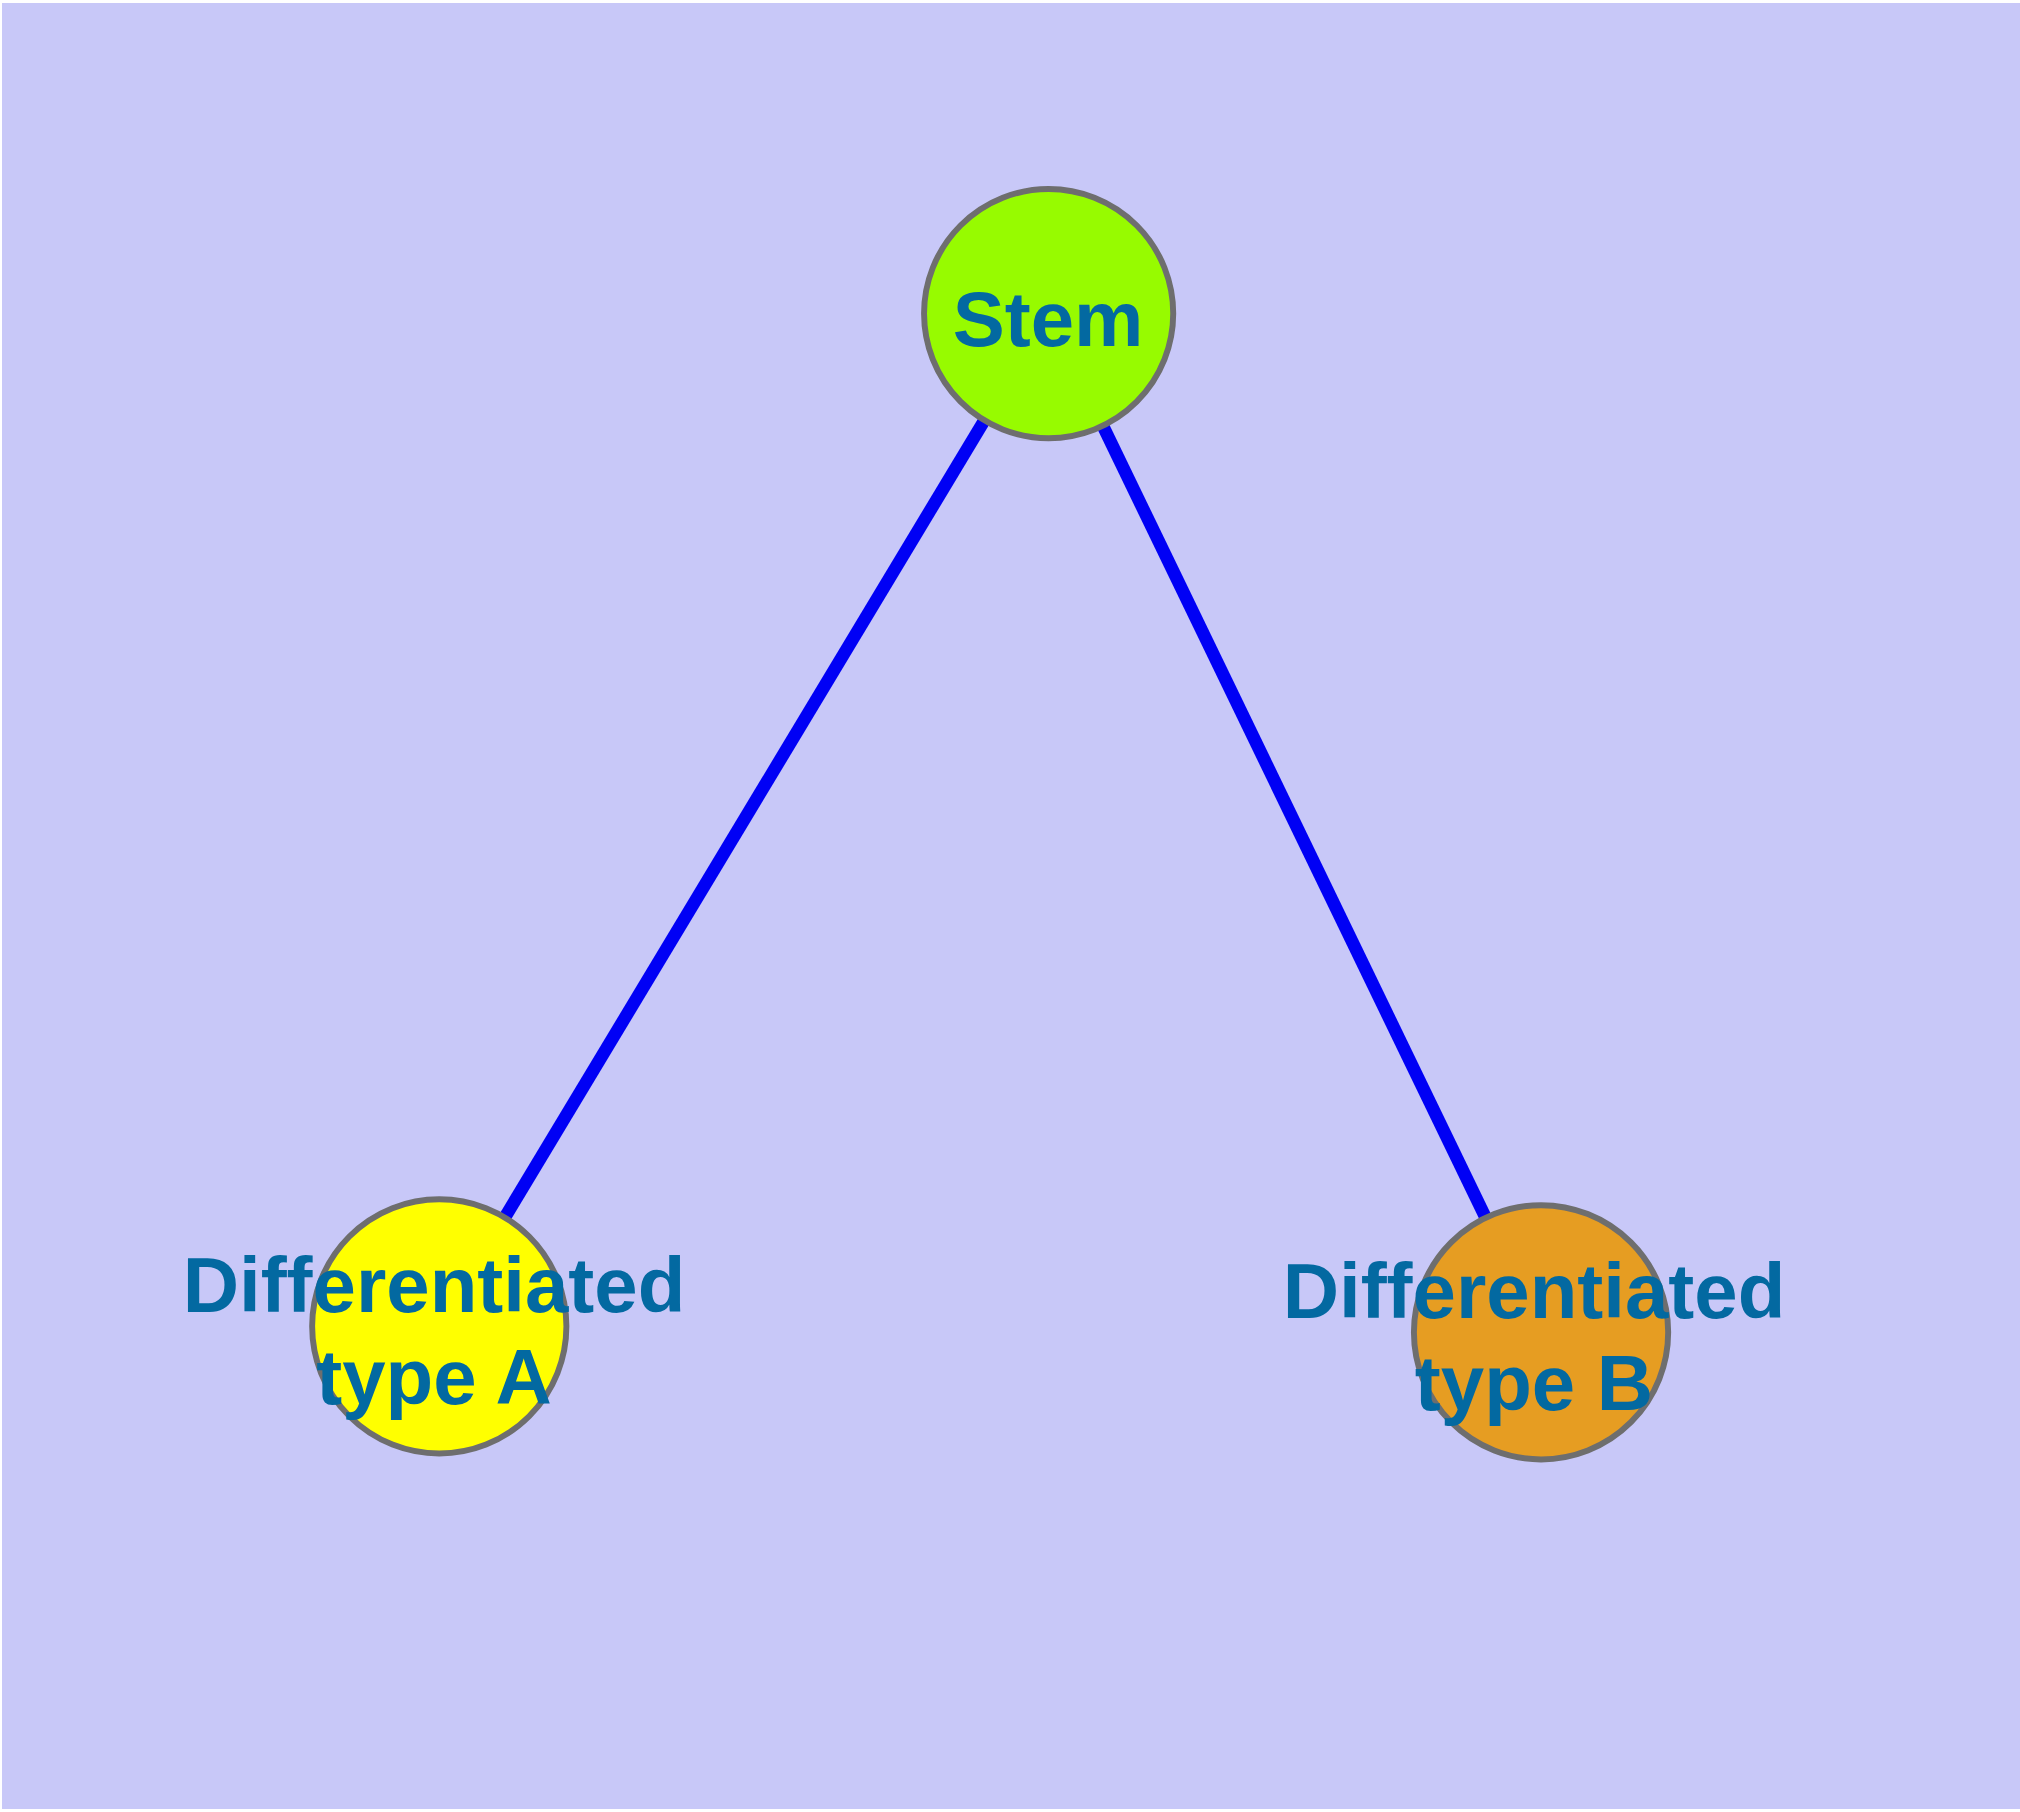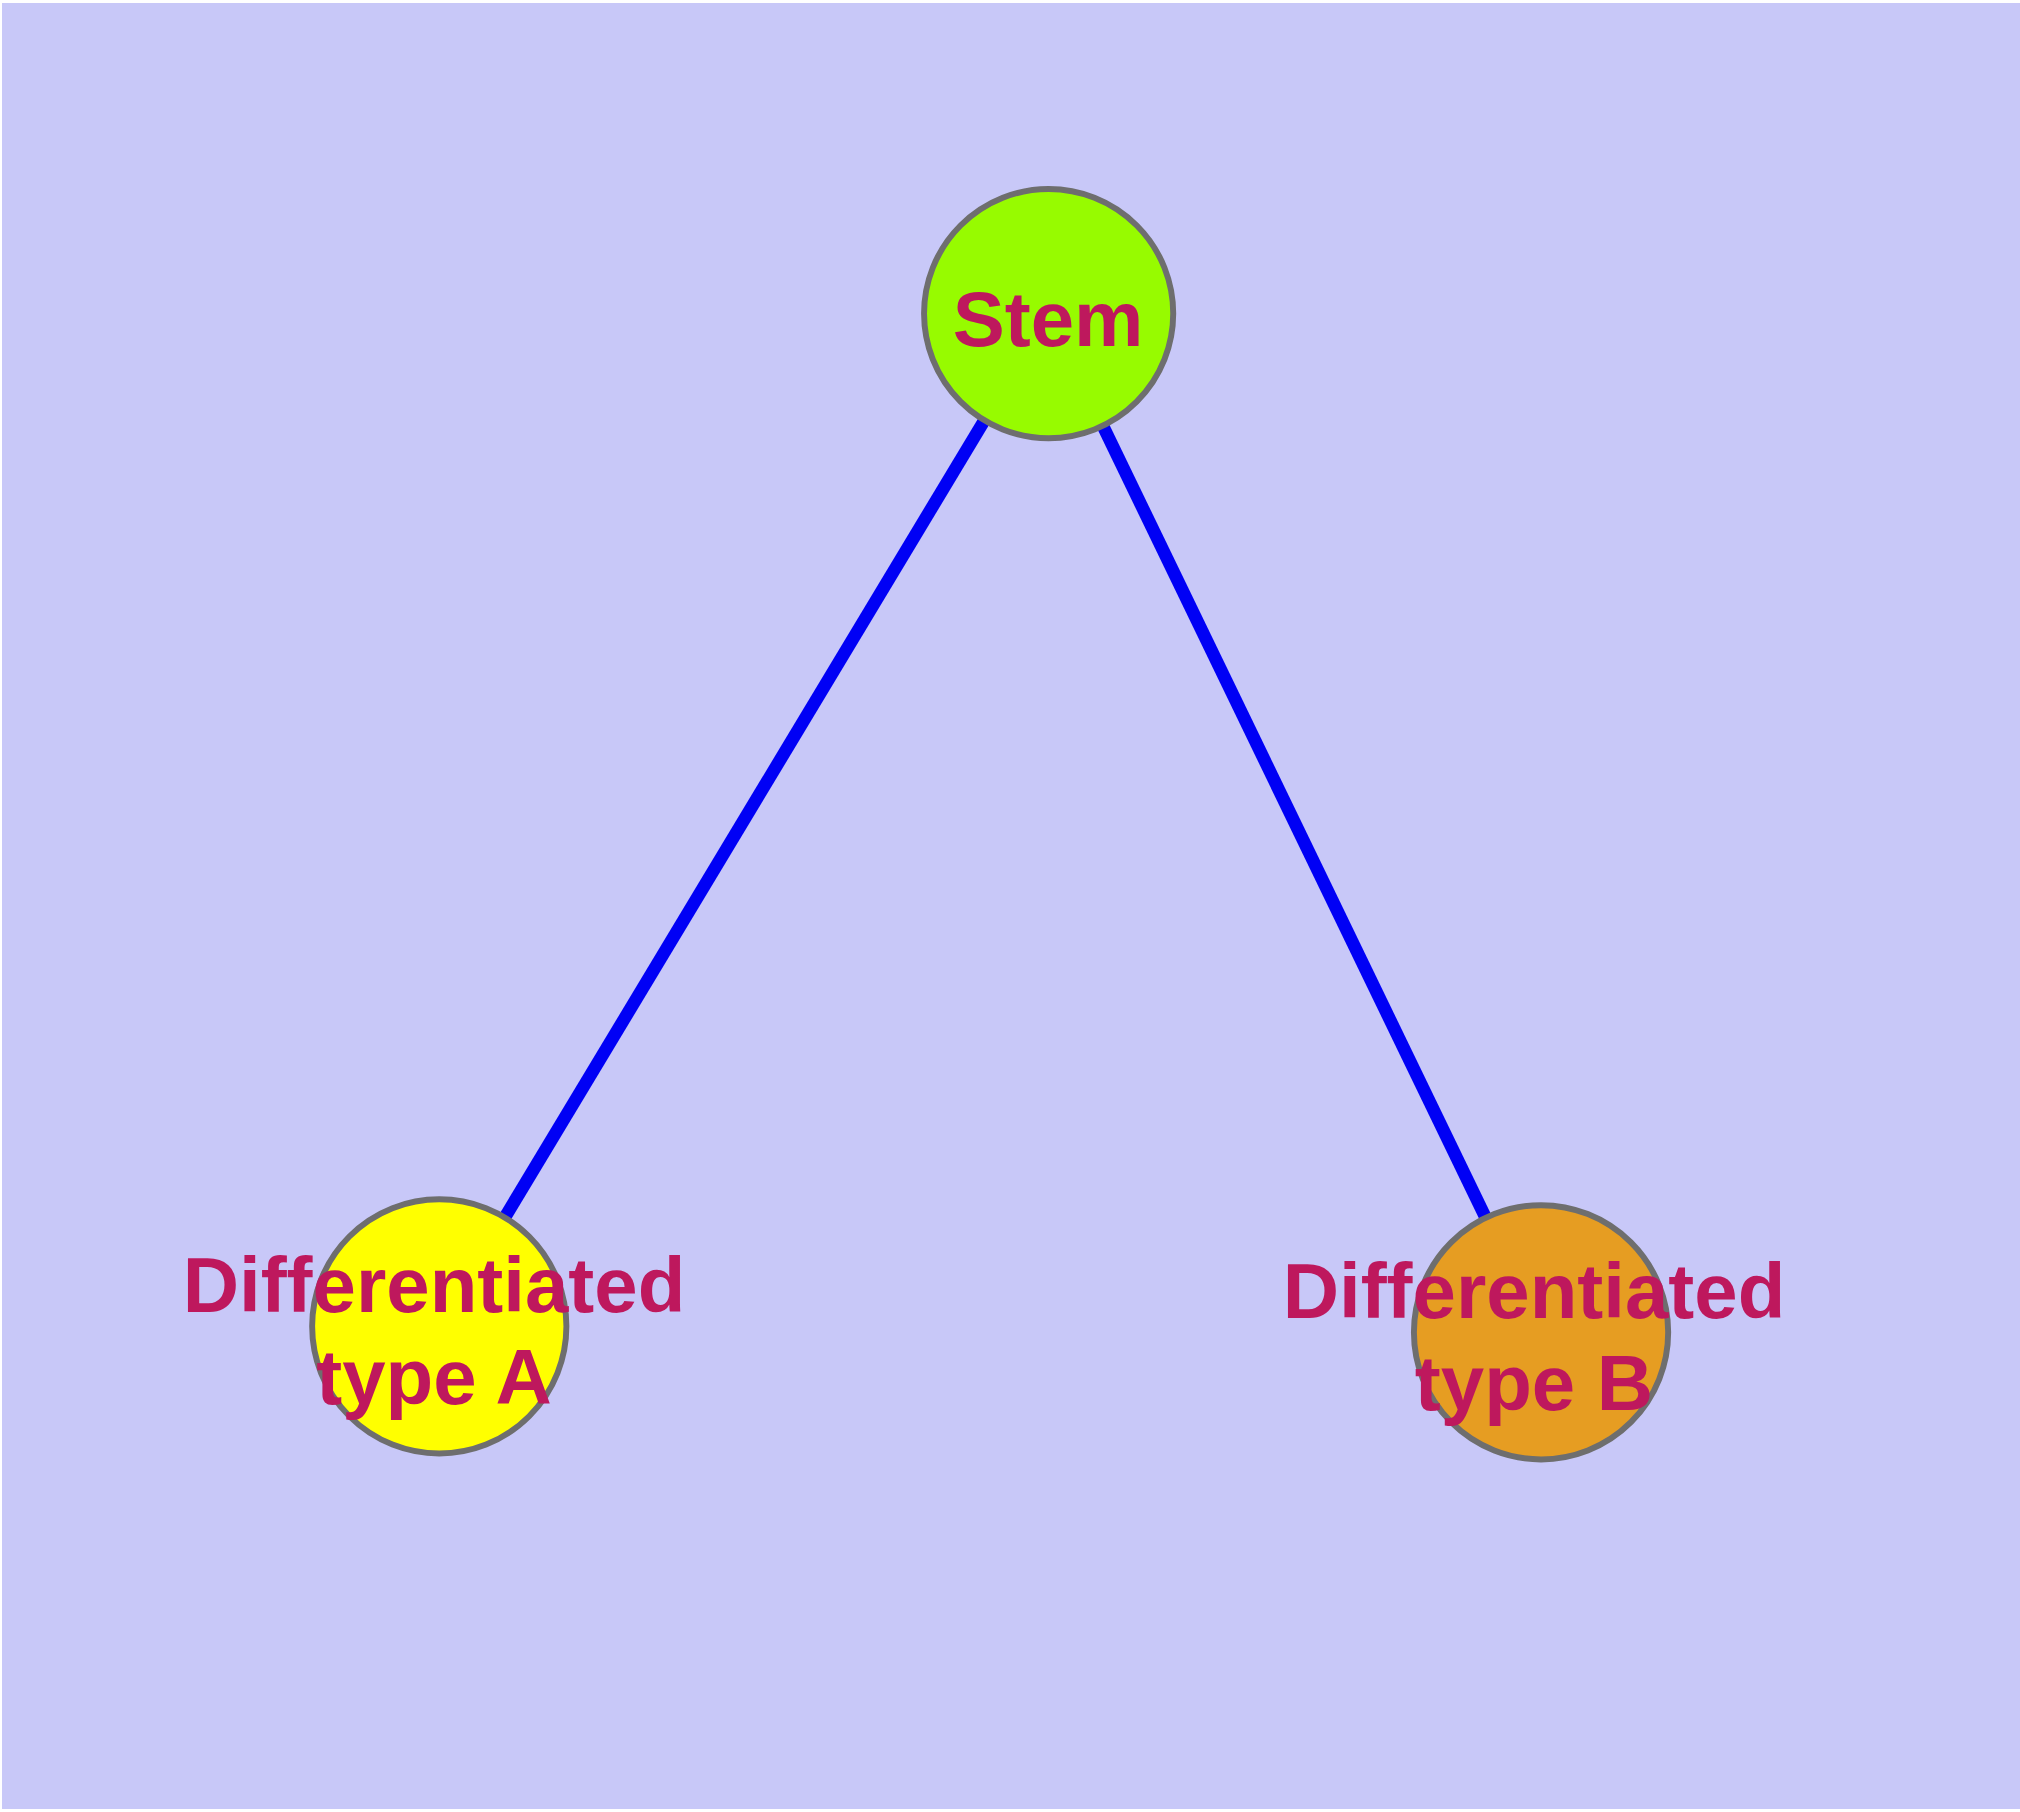--- a/index.html
+++ b/index.html
@@ -37,21 +37,21 @@
     stroke-linecap: butt;
   }
   svg .node {
     stroke-width: 7;
   }
   .node-label {
     position: absolute;
     transform: translate(-50%, -50%);
     text-align: center;
     white-space: pre-line;
-    color: #be185d;
+    color: #0369a1;
     font-weight: bold;
     font-size: 78px;
     line-height: 92px;
     letter-spacing: 0;
   }
 </style>
 </head>
 <body>
 
 <div class="page">

